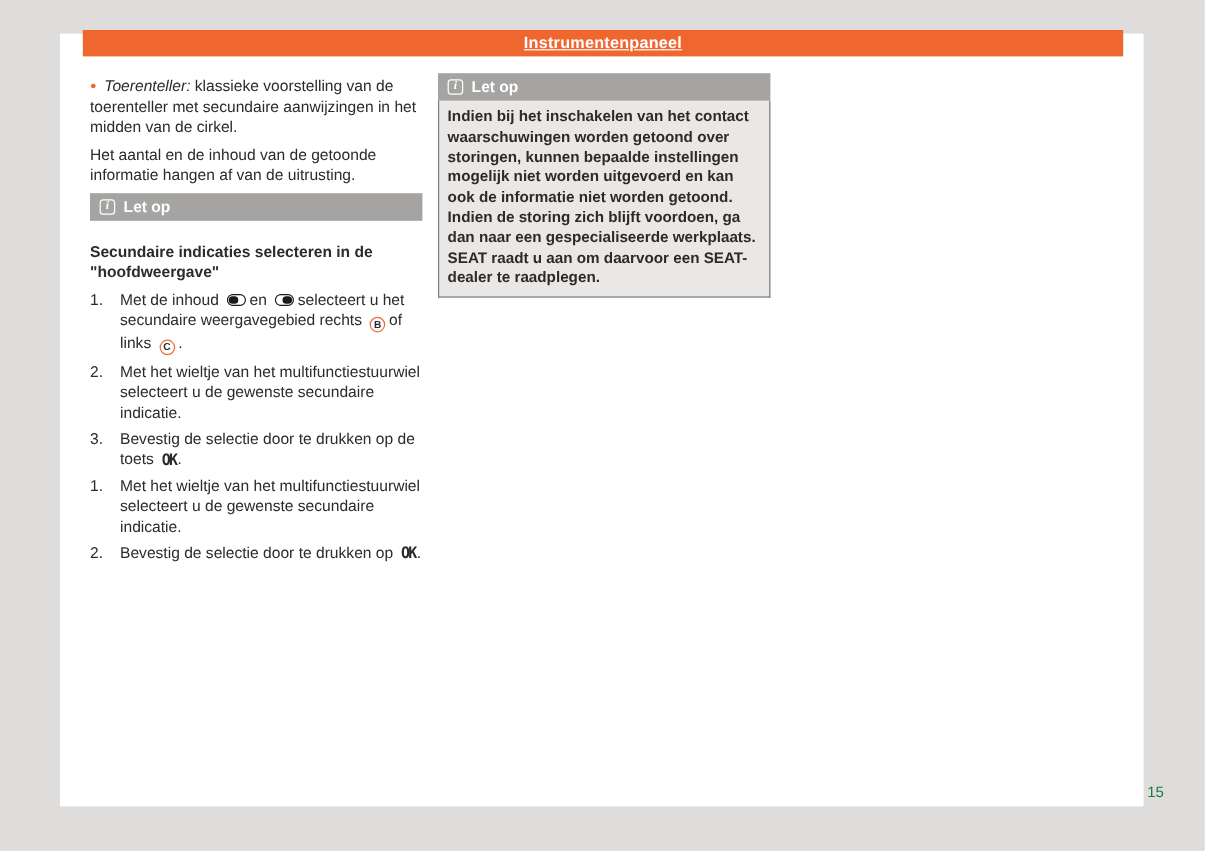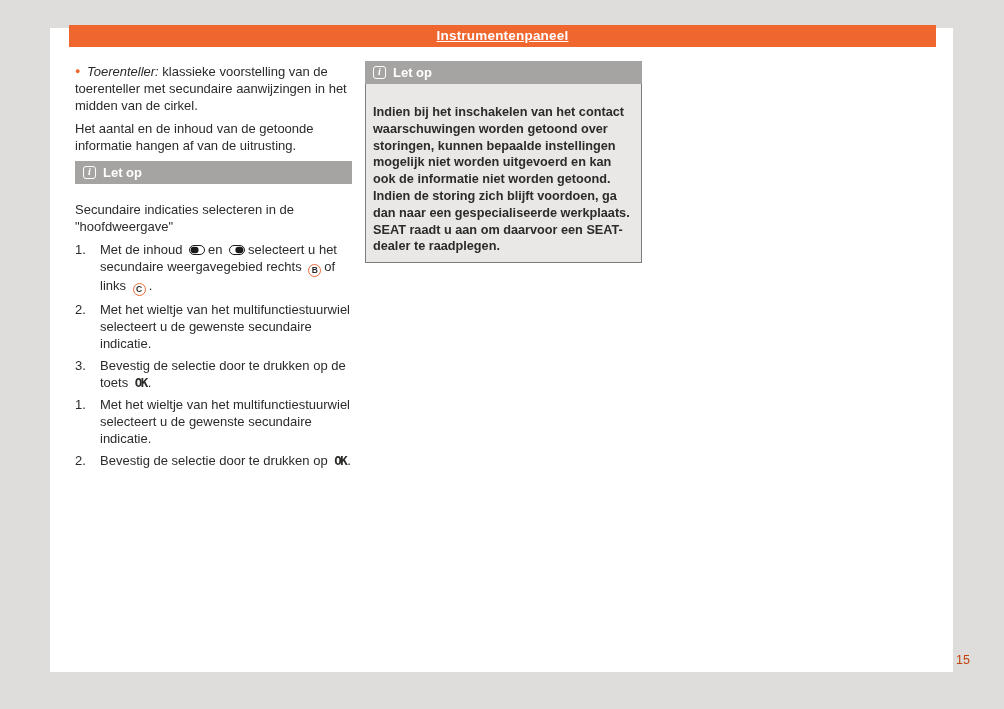--- a/index.html
+++ b/index.html
@@ -35,42 +35,42 @@
     box-sizing:border-box;
   }
   .info-icon{
     display:inline-block;width:13px;height:13px;box-sizing:border-box;
     border:1.5px solid #ffffff;border-radius:3px;
     font-family:"Liberation Serif", serif;font-style:italic;font-weight:bold;
     font-size:10px;line-height:10px;text-align:center;flex:none;
   }
   .note-body{
     background:#e9e8e6;border:1px solid #7d7c7a;border-top:none;
-    padding:20px 7px 7px 7px;font-weight:bold;font-size:12.7px;line-height:16.8px;
+    padding:5px 7px 7px 7px;font-weight:bold;font-size:12.7px;line-height:16.8px;
   }
-  .heading{font-weight:normal;margin:16px 0 6px 0;}
+  .heading{font-weight:bold;margin:16px 0 6px 0;}
   .heading.second{margin-top:4px;}
   .ref-circle{
     display:inline-block;width:13px;height:13px;box-sizing:border-box;
     border:1.2px solid #ea6d39;border-radius:50%;
     font-size:8.5px;font-weight:bold;line-height:11px;text-align:center;
     color:#2c2b2a;margin:0 3px;vertical-align:-2px;background:#fff;
   }
   .olist{margin:0 0 4px 0;}
   .li{display:flex;margin:0 0 5px 0;}
   .li-num{width:25px;flex:none;}
   .li-body{flex:1;}
   .rocker-icon{vertical-align:-1px;margin:0 3px;}
   .ok-key{
     font-family:"DejaVu Sans Mono", monospace;font-weight:bold;
     font-size:12.5px;letter-spacing:-1.5px;margin:0 1px 0 3px;
     transform:scaleY(1.05);display:inline-block;text-align:center;
   }
   .page-number{
-    position:absolute;left:956px;top:653px;font-size:12.5px;color:#c2410c;
+    position:absolute;left:956px;top:653px;font-size:12.5px;color:#15803d;
   }
 </style>
 </head>
 <body>
 
 <div class="page">
 
   <div class="header-bar">
     <span>Instrumentenpaneel</span>
   </div>

